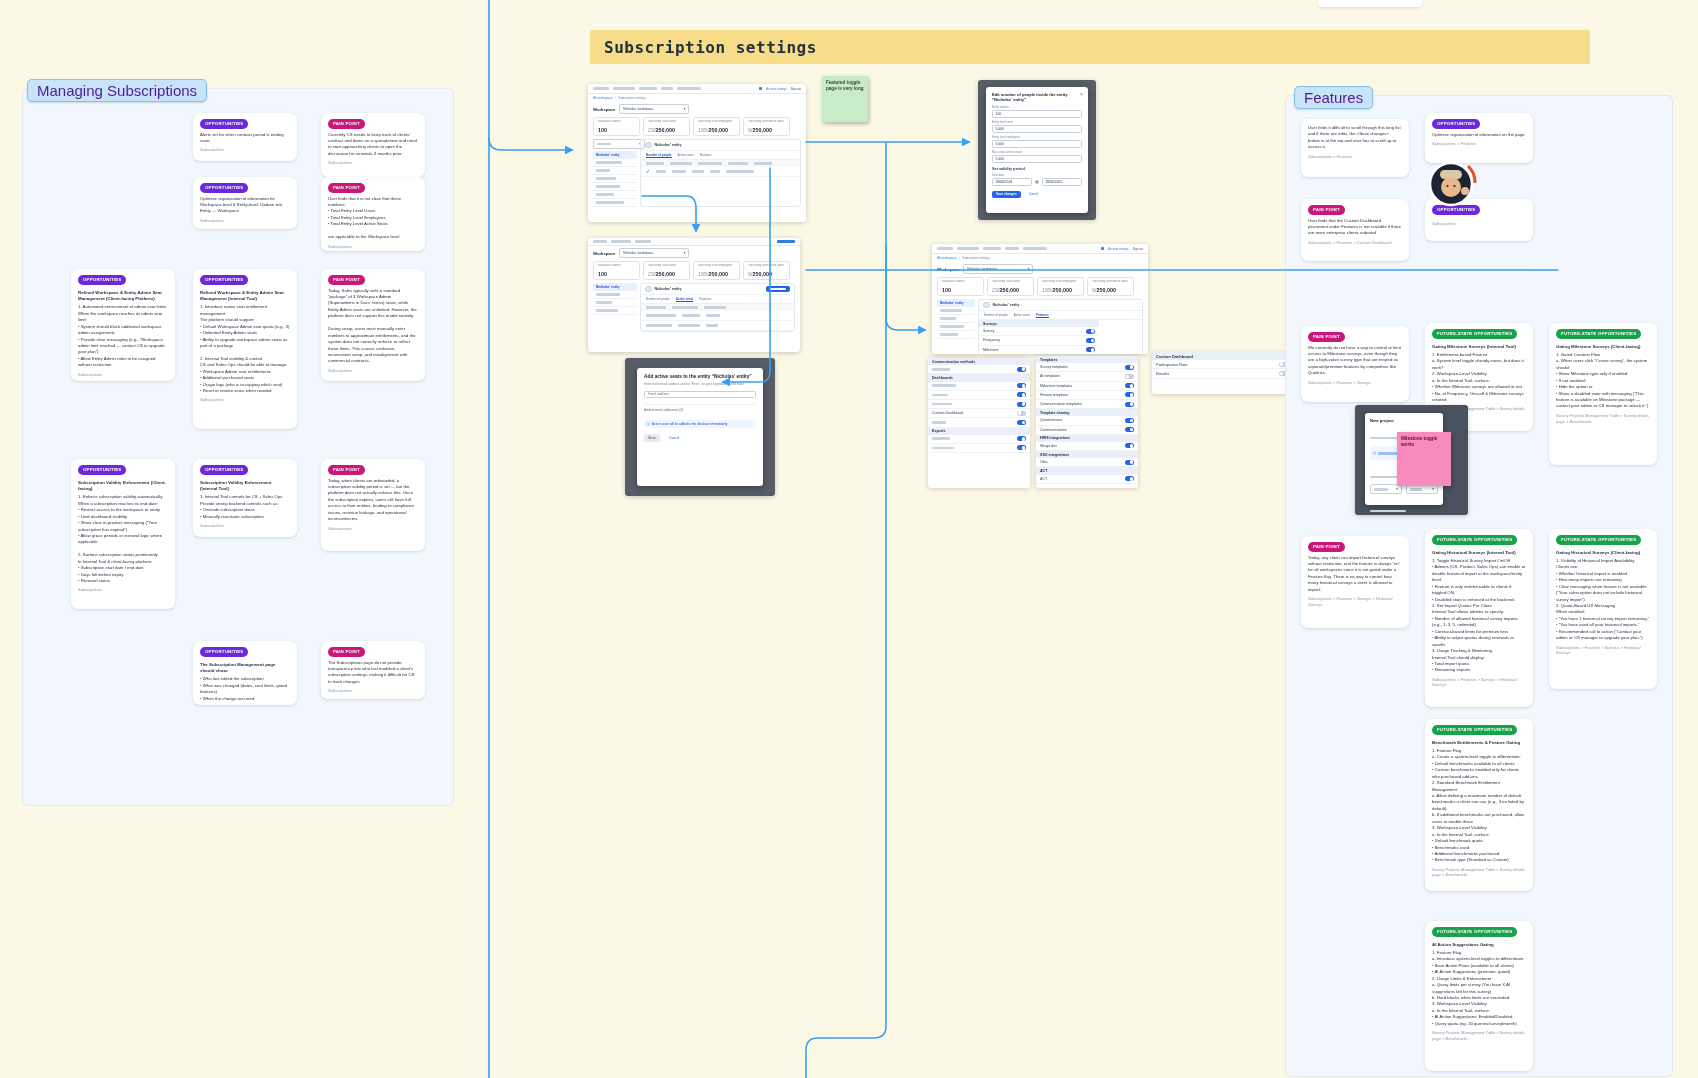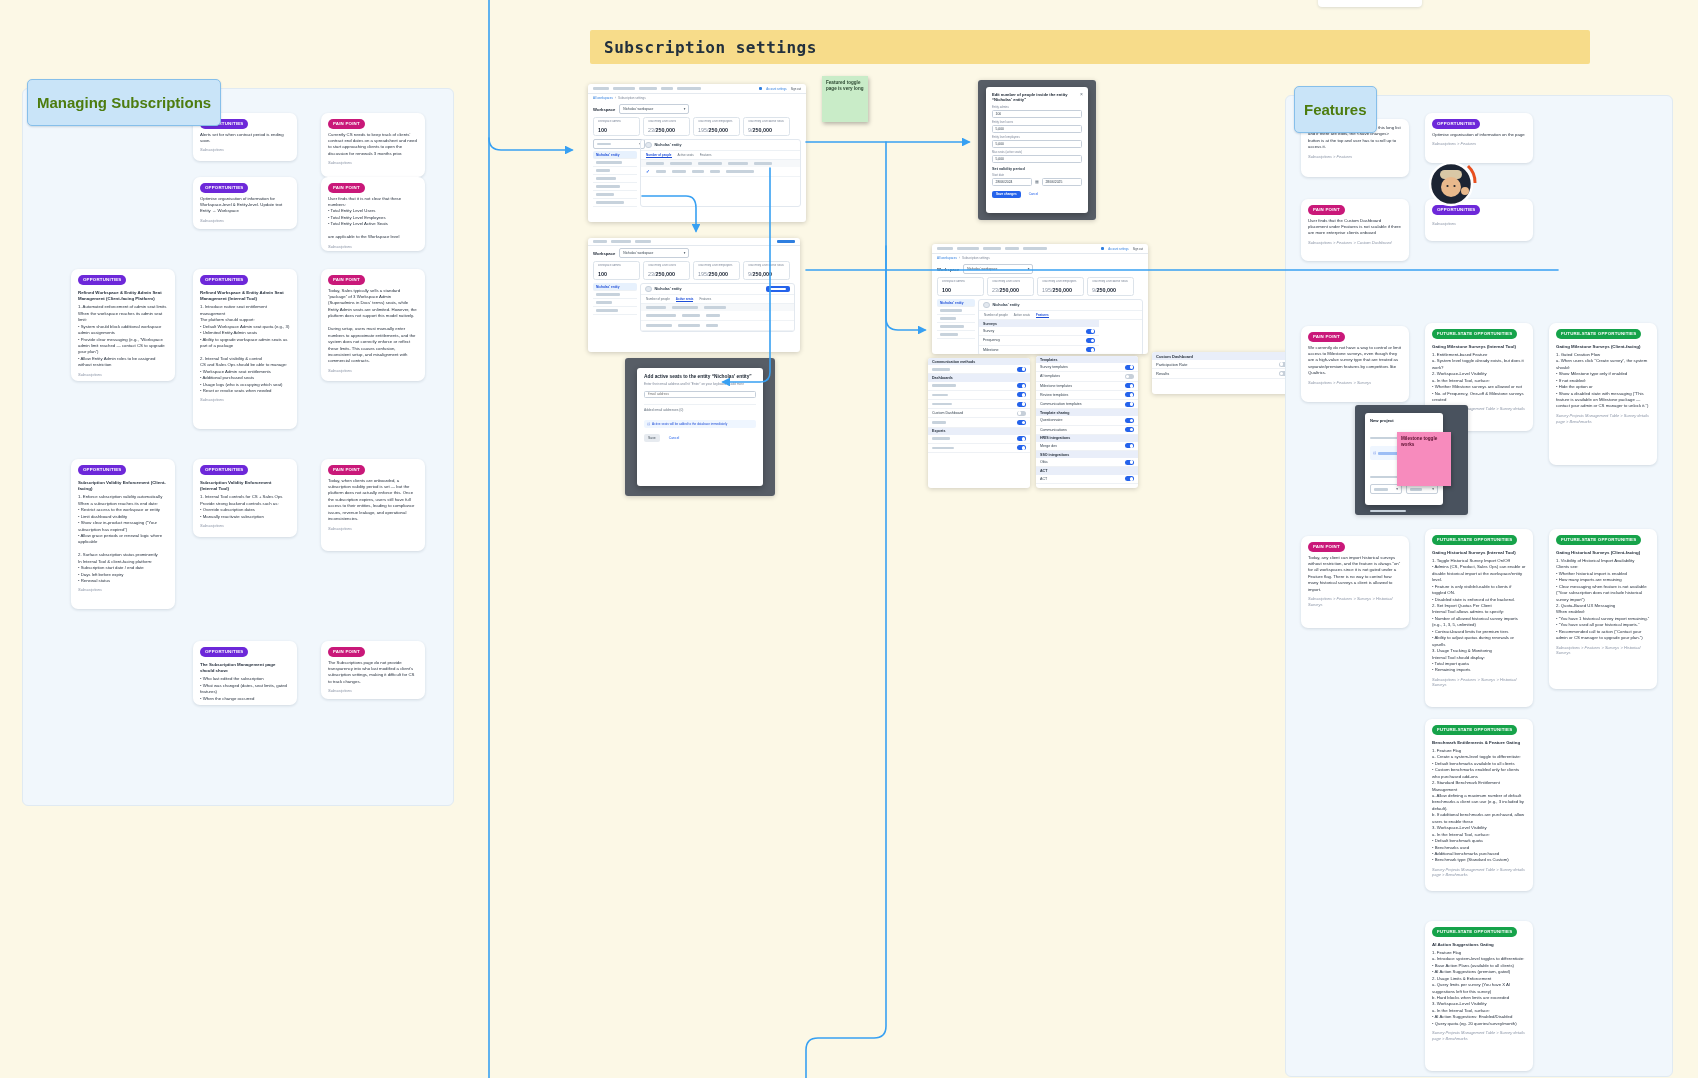--- a/index.html
+++ b/index.html
@@ -1,18 +1,18 @@
 <!DOCTYPE html>
 <html><head>
 <meta charset="utf-8">
 <style>
   html,body{margin:0;padding:0}
   .canvas{position:relative;width:1698px;height:1078px;background:#FCF8E6;font-family:"Liberation Sans",sans-serif;overflow:hidden}
   .frame{position:absolute;background:#F1F7FC;border:1px solid #E0EAF2;border-radius:6px}
-  .chip{position:absolute;background:#C9E4F8;border:1.6px solid #86BFEA;border-radius:5px;padding:14px 9px;font-weight:bold;font-size:15px;color:#4d7c0f;box-shadow:0 1px 2px rgba(20,60,100,.18);white-space:nowrap;z-index:5}
+  .chip{position:absolute;background:#C9E4F8;border:1.6px solid #86BFEA;border-radius:5px;padding:2px 9px;font-weight:normal;font-size:15px;color:#4c1d95;box-shadow:0 1px 2px rgba(20,60,100,.18);white-space:nowrap;z-index:5}
   .band{position:absolute;left:590px;top:30px;width:1000px;height:34px;background:#F7DC8A;border-radius:2px;display:flex;align-items:center;padding-left:14px;box-sizing:border-box;font-family:"DejaVu Sans Mono",monospace;font-weight:bold;font-size:16px;color:#22303E;letter-spacing:.5px}
   .card{position:absolute;background:#fff;border-radius:7px;box-shadow:0 1px 3px rgba(16,42,67,.14);padding:6px 7px;box-sizing:border-box;font-size:4.3px;line-height:1.5;color:#1F2937;overflow:hidden}
   .badge{display:inline-block;border-radius:6px;color:#fff;font-weight:bold;font-size:4.4px;padding:1.5px 5px;margin-bottom:3px;letter-spacing:.2px}
   .bop{background:#6D28D9}.bpp{background:#C91879}.bfut{background:#16A34A}
   .ctitle{font-weight:bold;margin:2px 0;font-size:4.4px;line-height:1.45}
   .cbody{white-space:pre-line}
   .cpath{margin-top:3px;color:#8A94A6;font-style:italic;font-size:4px;line-height:1.4}
   .sticky{position:absolute;box-shadow:1px 2px 4px rgba(0,0,0,.28);padding:4px;box-sizing:border-box;font-size:4.6px;font-weight:bold;line-height:1.35}
   .shot{position:absolute;background:#fff;border-radius:3px;box-shadow:0 1px 5px rgba(0,0,0,.2);overflow:hidden;color:#33404E;box-sizing:border-box}
   .nav{display:flex;align-items:center;gap:4px;height:9px;border-bottom:.5px solid #E4E9EF;padding:0 5px}

